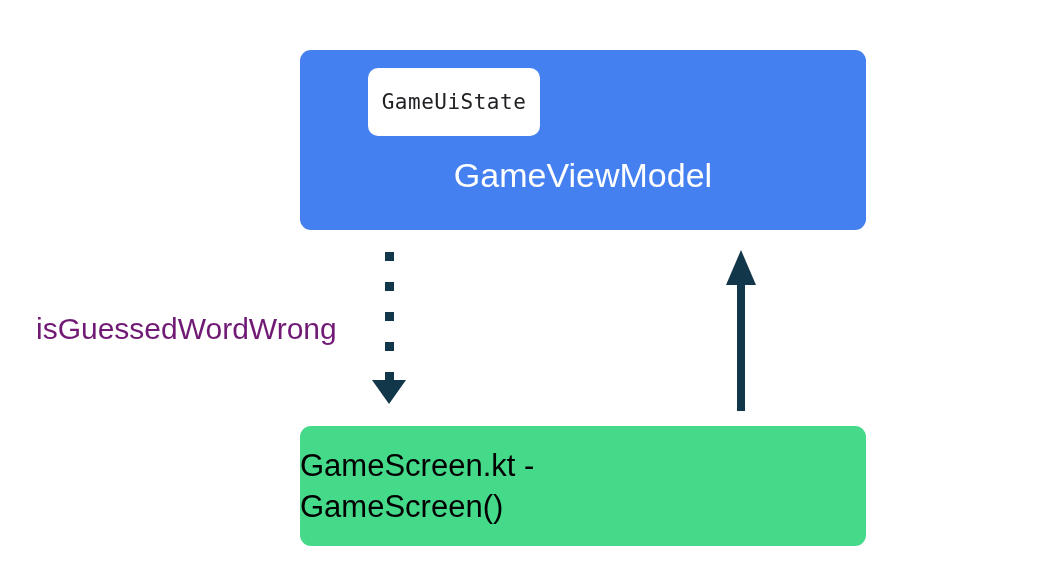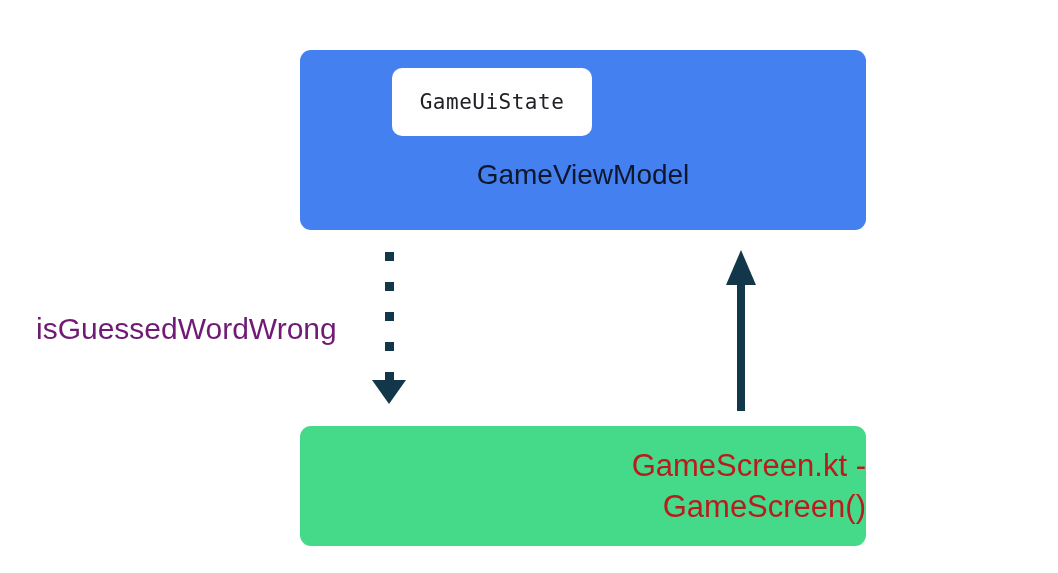--- a/index.html
+++ b/index.html
@@ -39,62 +39,61 @@
     width: 566px;
     height: 180px;
     background: #4580f0;
     justify-content: flex-start;
   }
 
   #state-chip {
     position: absolute;
     left: 68px;
     top: 18px;
-    width: 200px;
+    width: 172px;
     height: 68px;
     background: #ffffff;
     border-radius: 10px;
     display: flex;
     align-items: center;
     justify-content: center;
-    margin-left: 24px;
   }
   #state-chip-label {
     font-family: "DejaVu Sans Mono", "Liberation Mono", monospace;
     font-size: 21px;
     color: #202124;
     letter-spacing: 0.5px;
     white-space: nowrap;
   }
 
   #viewmodel-label {
     position: absolute;
     left: 0;
     top: 104px;
     width: 100%;
     text-align: center;
-    font-size: 28px;
-    color: #0f172a;
+    font-size: 34px;
+    color: #ffffff;
     line-height: 42px;
     white-space: nowrap;
   }
 
   #screen-box {
     left: 300px;
     top: 426px;
     width: 566px;
     height: 120px;
     background: #45d98a;
     justify-content: center;
   }
   #screen-label {
     width: 100%;
-    text-align: right;
+    text-align: left;
     font-size: 31px;
-    color: #b91c1c;
+    color: #000000;
     line-height: 41px;
   }
 
   
   .edge-label {
     position: absolute;
     font-size: 30px;
     color: #701a75;
     white-space: nowrap;
     line-height: 36px;

